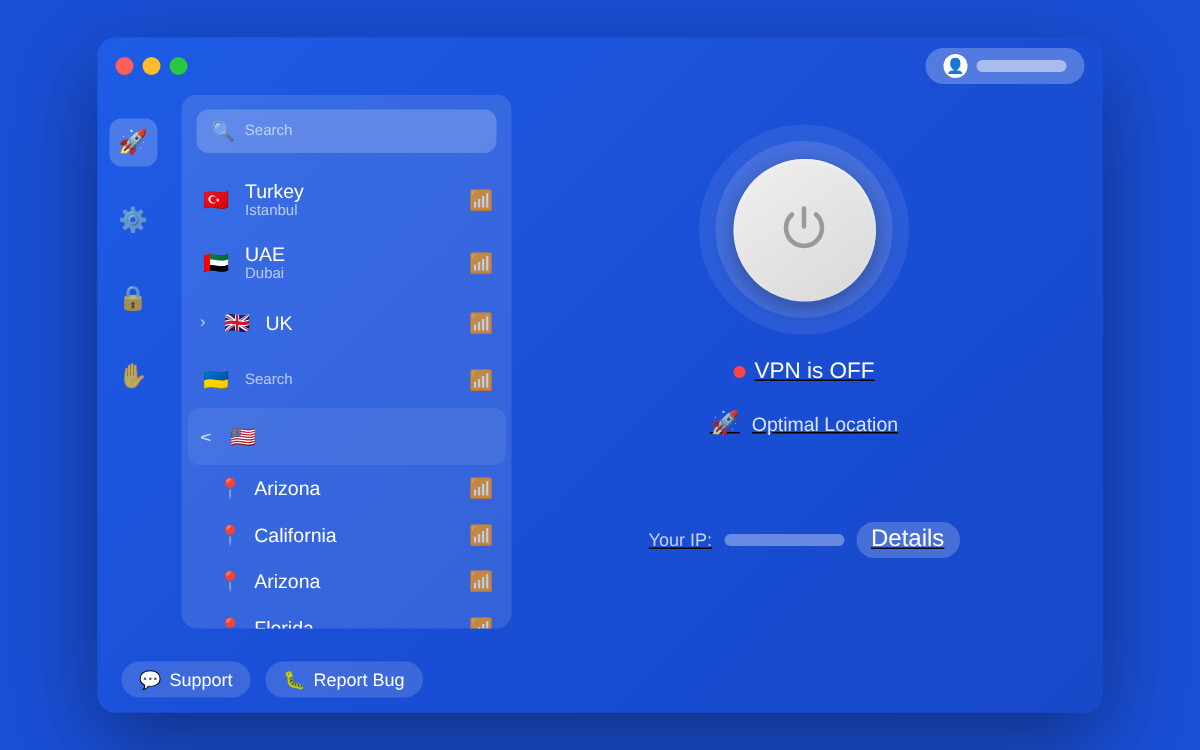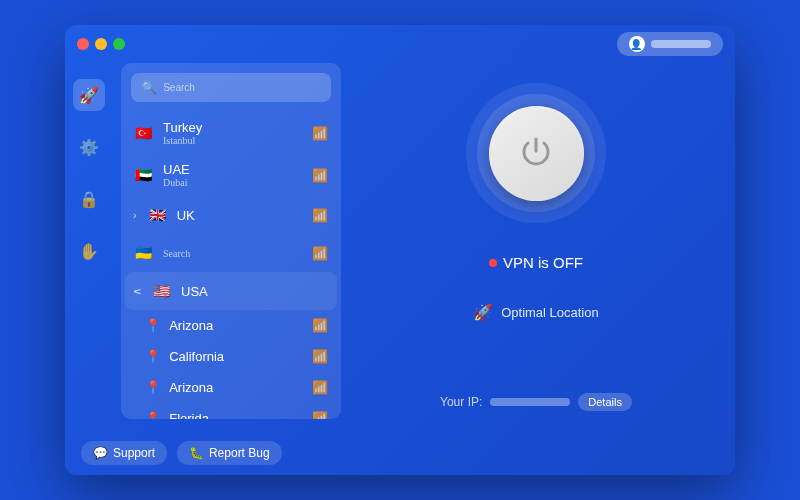--- a/index.html
+++ b/index.html
@@ -202,21 +202,20 @@
 
     .server-name {
       color: white;
       font-size: 13px;
       font-weight: 500;
     }
 
     .server-city {
       color: rgba(255,255,255,0.65);
       font-size: 10px;
-      font-family: Liberation Serif, serif;
     }
 
     .signal-icon {
       color: rgba(255,255,255,0.7);
       font-size: 13px;
     }
 
     .chevron {
       color: rgba(255,255,255,0.7);
       font-size: 11px;
@@ -238,23 +237,24 @@
       font-size: 13px;
       flex-shrink: 0;
     }
 
     
     .right-panel {
       flex: 1;
       display: flex;
       flex-direction: column;
       align-items: center;
-      justify-content: space-between;
+      justify-content: flex-start;
       padding: 20px;
       gap: 16px;
+      text-decoration: underline;
     }
 
     .power-button-outer {
       width: 140px;
       height: 140px;
       border-radius: 50%;
       background: rgba(255,255,255,0.08);
       display: flex;
       align-items: center;
       justify-content: center;
@@ -325,21 +325,21 @@
       background: rgba(255,255,255,0.35);
       border-radius: 4px;
     }
 
     .details-btn {
       background: rgba(255,255,255,0.2);
       border: none;
       border-radius: 12px;
       padding: 3px 10px;
       color: white;
-      font-size: 11px;
+      font-size: 16px;
       cursor: pointer;
     }
 
     
     .bottom-bar {
       height: 44px;
       display: flex;
       align-items: center;
       padding: 0 16px;
       gap: 10px;
@@ -438,23 +438,20 @@
             <div class="flag-icon">🇺🇦</div>
             <div class="server-info">
               <div class="server-city">Search</div>
             </div>
             <span class="signal-icon">📶</span>
           </div>
 
           <div class="server-item expanded">
             <span class="chevron" style="transform: rotate(90deg); display:inline-block;">∨</span>
             <div class="flag-icon">🇺🇸</div>
-            <div class="server-info">
-              <div class="server-name">USA</div>
-            </div>
           </div>
 
           <div class="sub-item">
             <span class="pin-icon">📍</span>
             <div class="server-info">
               <div class="server-name">Arizona</div>
             </div>
             <span class="signal-icon">📶</span>
           </div>
 

